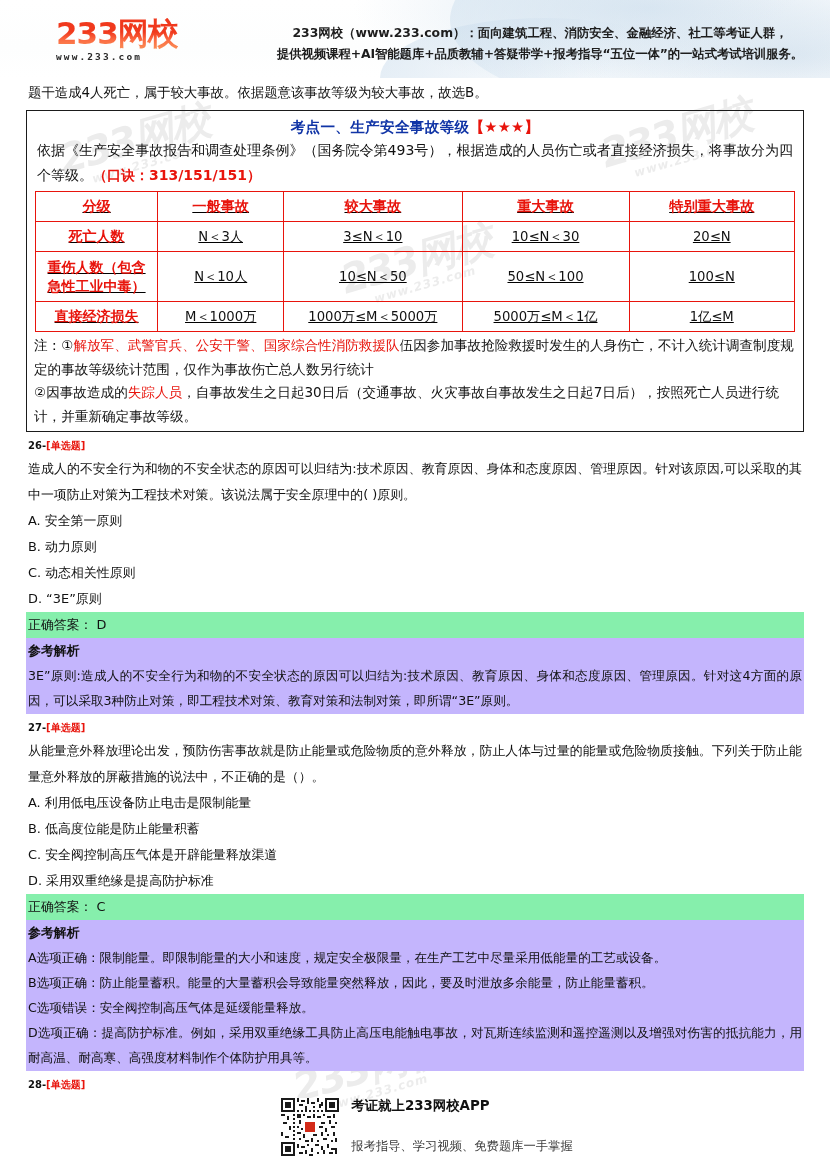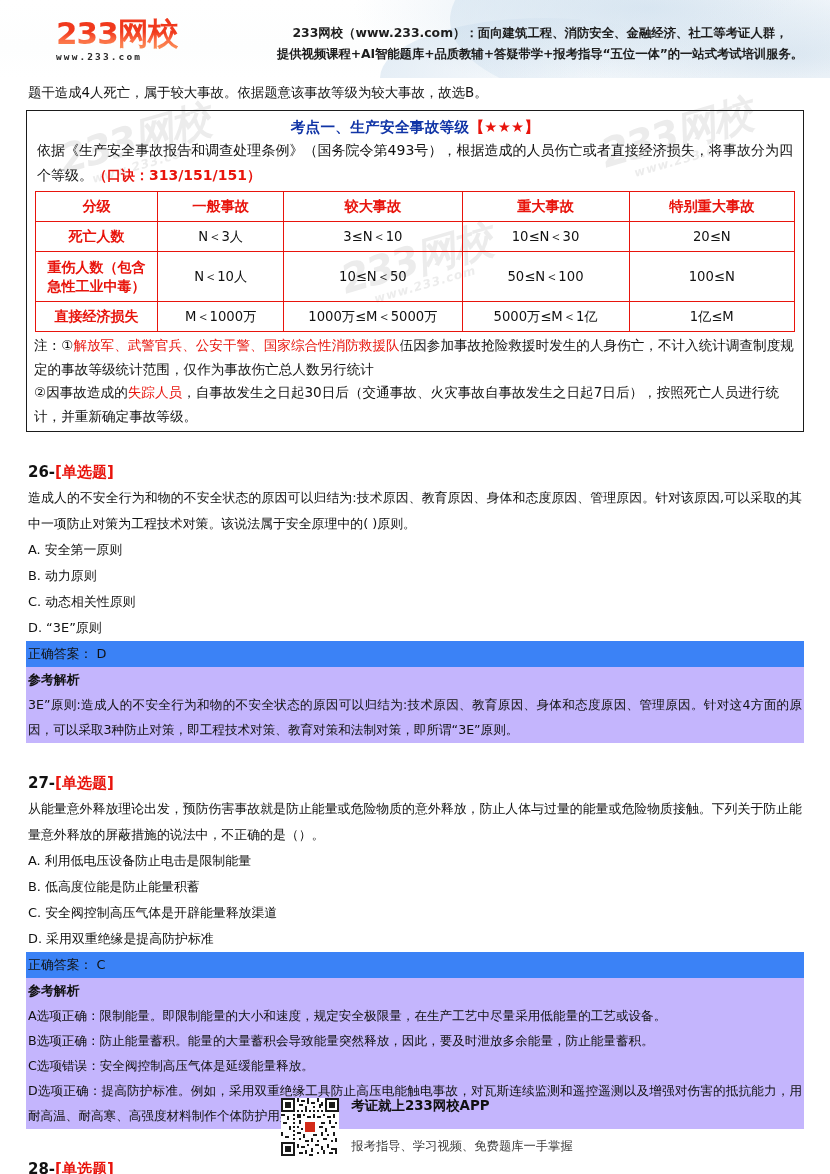--- a/index.html
+++ b/index.html
@@ -132,20 +132,21 @@
     padding: 0 2px;
   }
   .kp-para .kou { color: #e8140c; font-weight: bold; }
 
   
   table.grade {
     border-collapse: collapse;
     width: 100%;
     table-layout: fixed;
     margin-top: 3px;
+    text-decoration: underline;
   }
   table.grade th, table.grade td {
     border: 1.4px solid #e8140c;
     text-align: center;
     vertical-align: middle;
     font-size: 13.2px;
     padding: 2px 1px;
     line-height: 19px;
     color: #111;
   }
@@ -176,43 +177,42 @@
     border-top: none;
     padding: 2px 7px 3px 7px;
     font-size: 13.6px;
     line-height: 23.5px;
     color: #111;
   }
   .kp-note .hl { color: #e8140c; }
 
   
   .q-head {
-    font-size: 15px;
+    font-size: 10px;
     font-weight: bold;
     padding: 7px 0 3px 2px;
     color: #111;
-    margin-top: 24px;
   }
   .q-head .qtype { color: #e8140c; }
 
   .q-stem {
     font-size: 12.9px;
     line-height: 26px;
     text-align: justify;
     padding: 0 2px 0 2px;
     color: #111;
   }
   .q-opt {
     font-size: 12.9px;
     line-height: 26px;
     padding: 0 2px 0 2px;
     color: #111;
   }
   .q-answer {
-    background: #3b82f6;
+    background: #86efac;
     font-size: 12.9px;
     line-height: 26px;
     padding: 0 2px 0 2px;
     color: #111;
   }
   .q-ansec {
     background: #c4b5fd;
     padding: 0 2px 1px 2px;
   }
   .q-ansec-title {

